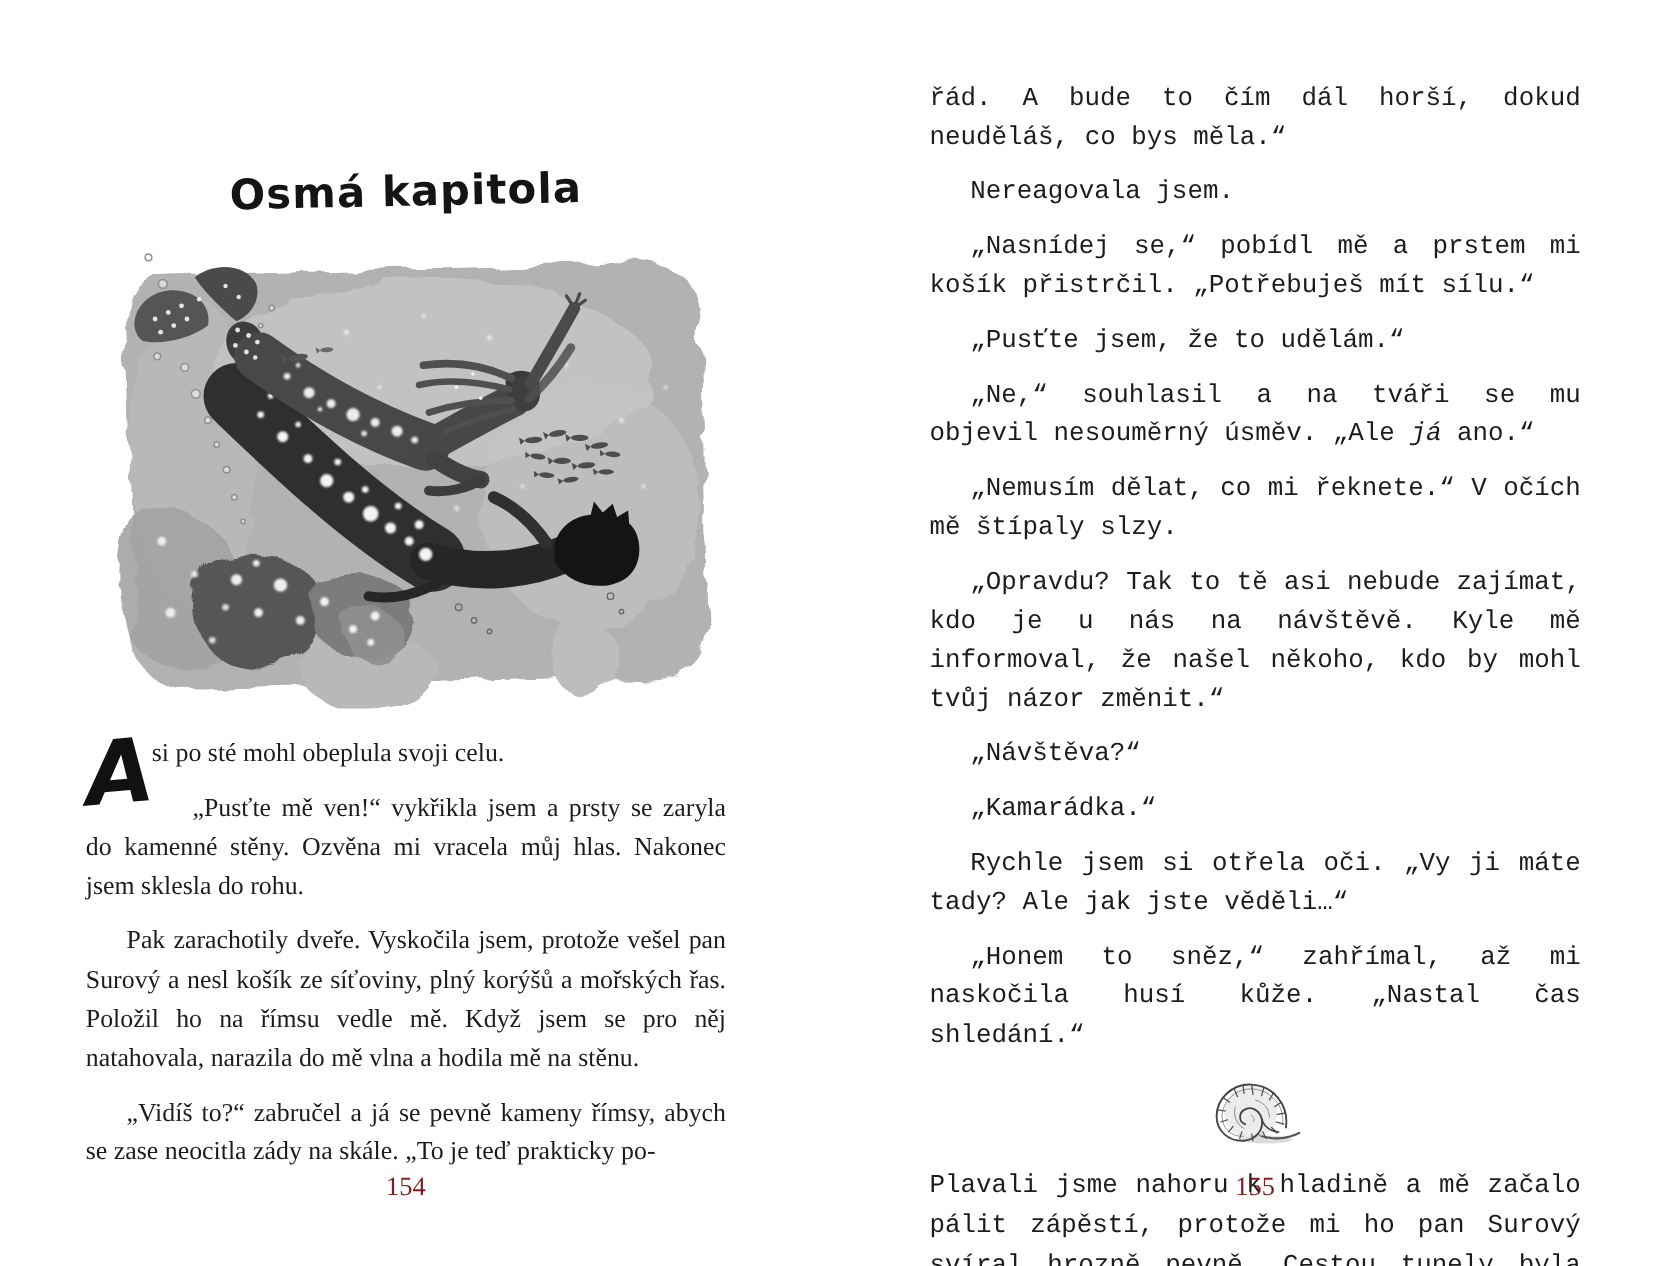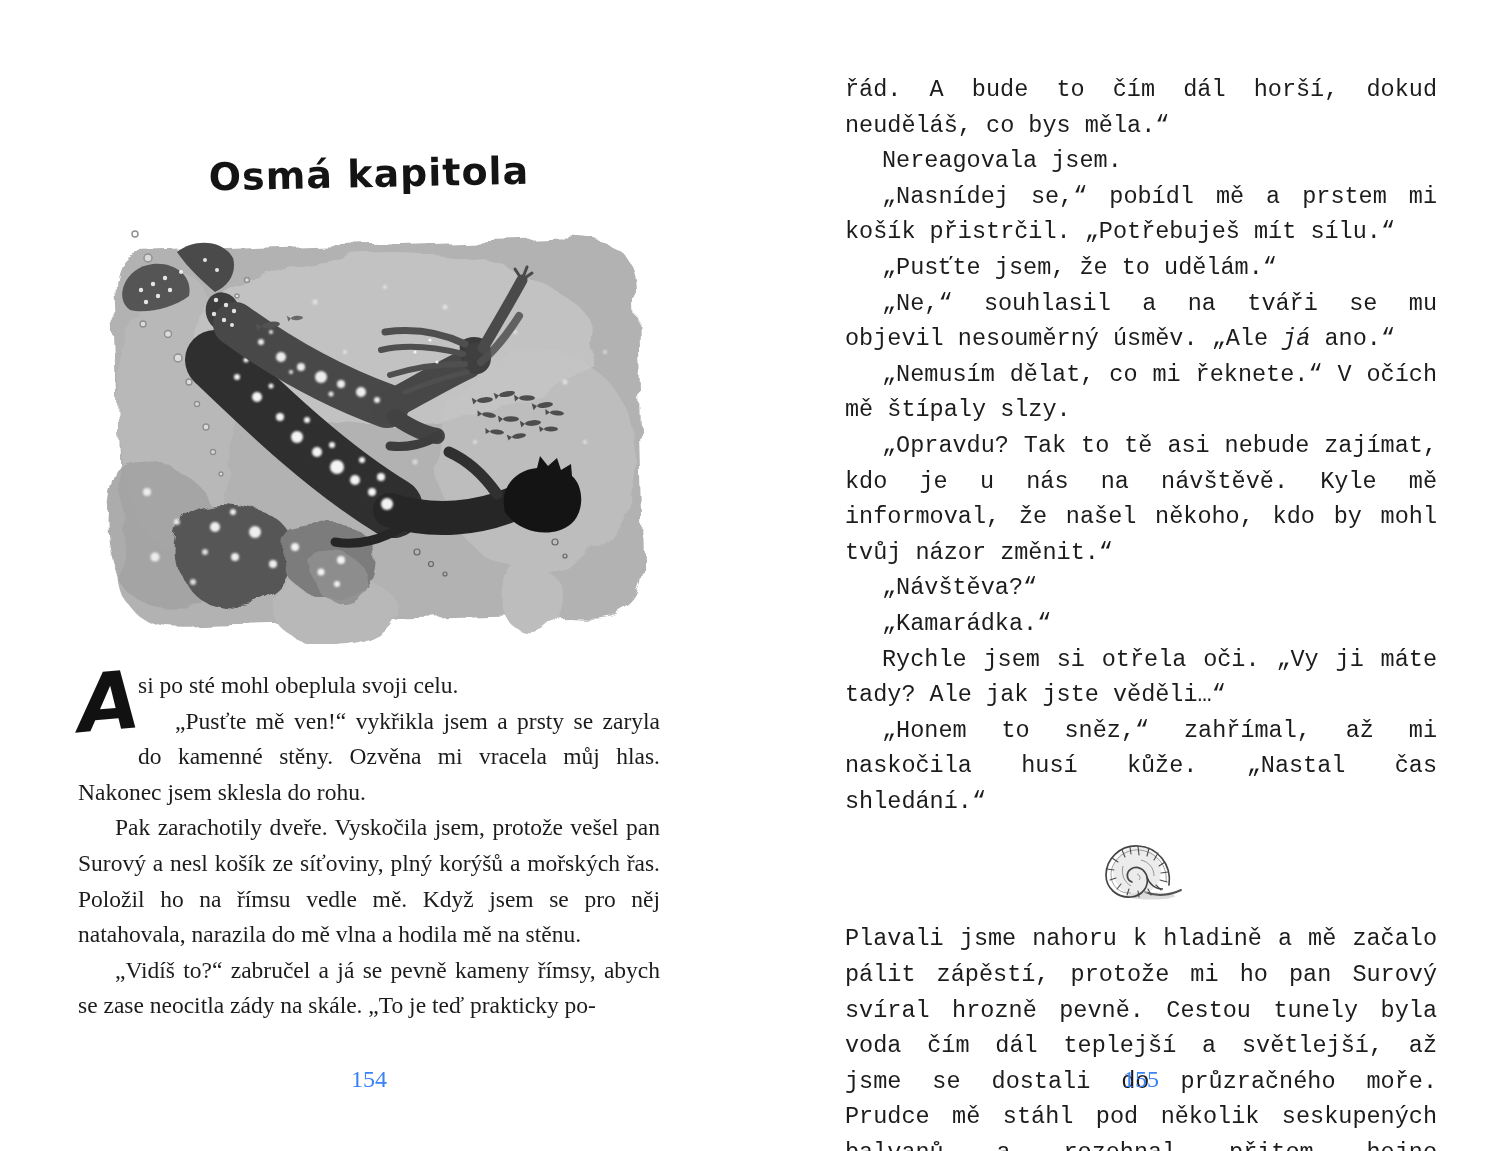--- a/index.html
+++ b/index.html
@@ -32,40 +32,40 @@
   .right-text {
     position: absolute; left: 845px; top: 72px; width: 592px; font-family: Liberation Mono, monospace;
   }
   .body-text p {
     margin: 0;
     font-size: 23.5px;
     line-height: 35.6px;
     text-align: justify;
     color: #1c1c1c;
   }
-  .body-text p.indent { text-indent: 37px; }
+  .body-text p.indent { text-indent: 37px; margin-top: 14px; }
   .body-text em { font-style: italic; }
 
   .drop-cap {
     float: left;
     font-family: "DejaVu Sans", sans-serif;
     font-weight: bold; font-style: italic;
     font-size: 80px; line-height: 66px;
     width: 54px; height: 70px;
     margin: 2px 6px 0 0;
     transform: rotate(-5deg);
     color: #111;
   }
 
   .shell-box { width: 96px; height: 74px; margin: 13px auto 15px auto; }
   .shell-box svg { width: 100%; height: 100%; display: block; }
 
   .page-number {
     position: absolute; top: 1066px;
-    font-size: 24px; text-align: center; color: #3b82f6;
+    font-size: 24px; text-align: center; color: #7f1d1d;
   }
   .page-number.left  { left: 78px;  width: 582px; }
   .page-number.right { left: 845px; width: 592px; text-align: center; }
 </style>
 </head>
 <body>
 
 <div class="spread">
 
   <div class="chapter-title">Osmá kapitola</div>

